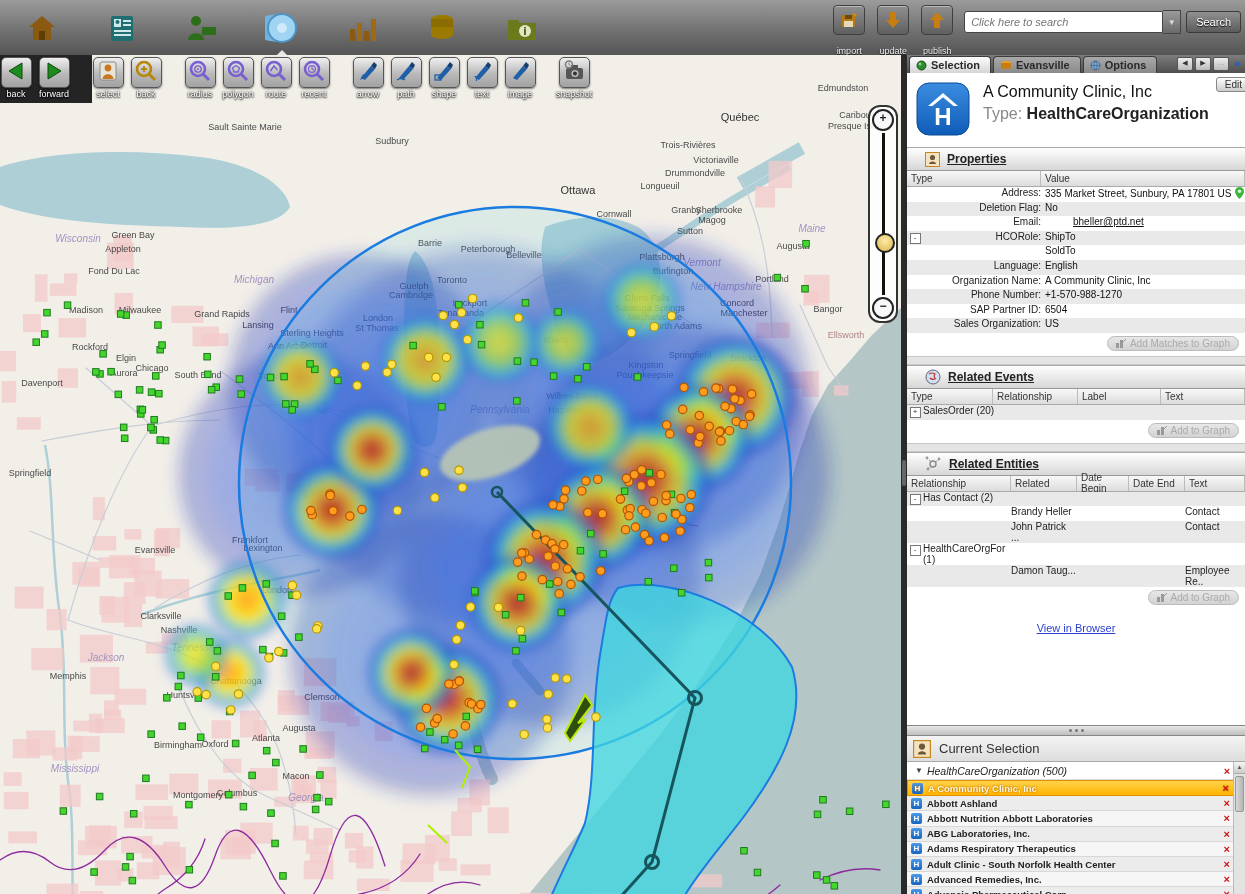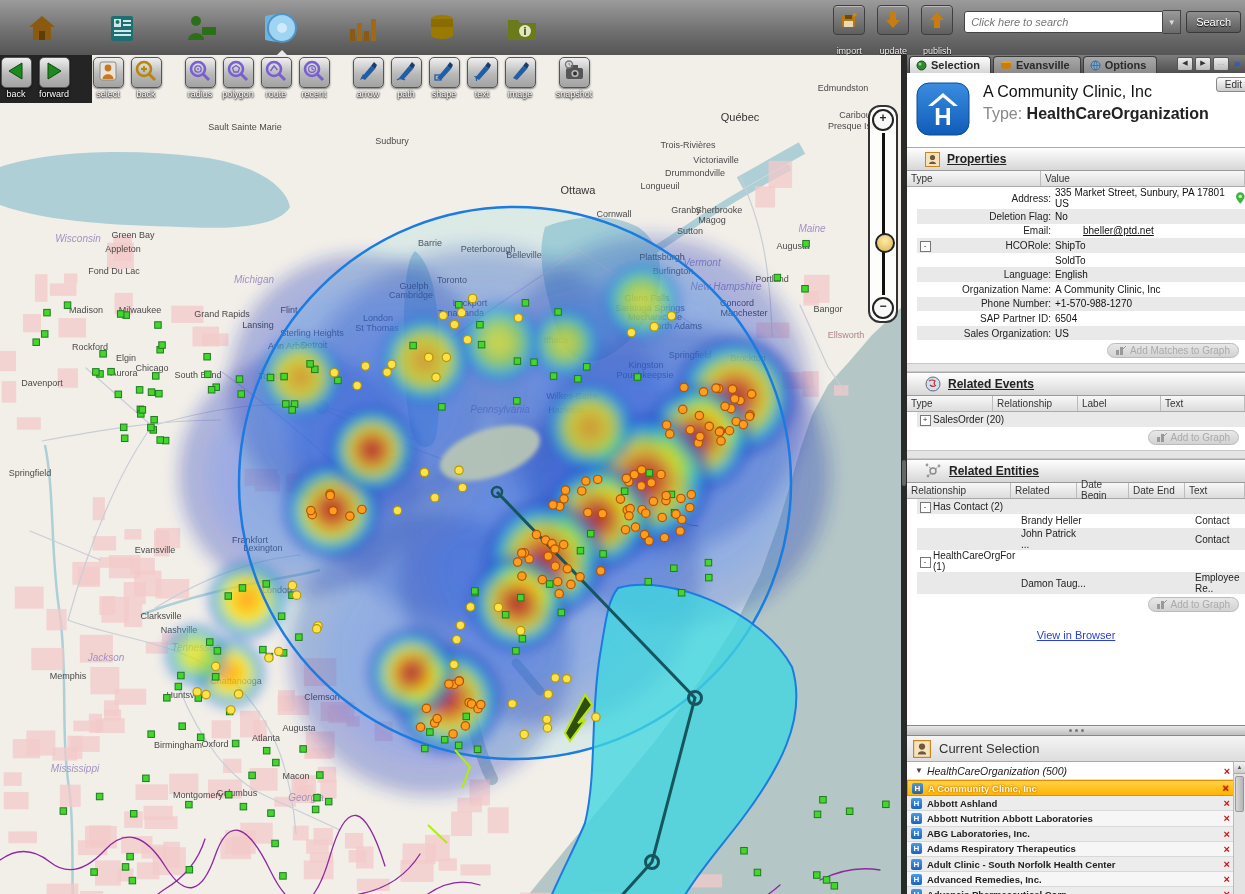--- a/index.html
+++ b/index.html
@@ -79,21 +79,21 @@
   .enttype b{color:#222;}
   .editbtn{position:absolute;top:4px;right:-6px;padding:1px 8px;font-size:10px;color:#333;
         background:linear-gradient(#fdfdfd,#ccc);border:1px solid #888;border-radius:3px;cursor:pointer;}
 
   .sechead{height:22px;background:linear-gradient(#fefefe,#d7d7d7);border-top:1px solid #aaa;border-bottom:1px solid #999;
         display:flex;align-items:center;gap:7px;padding-left:18px;flex:none;}
   .sechead .stitle{font-size:12px;font-weight:bold;text-decoration:underline;color:#222;}
   .thead{display:flex;height:15px;background:linear-gradient(#f8f8f8,#dcdcdc);border-bottom:1px solid #aaa;
         color:#333;align-items:center;flex:none;}
   .thead span{border-right:1px solid #bcbcbc;padding-left:4px;height:100%;display:flex;align-items:center;box-sizing:border-box;}
-  .trow{display:flex;min-height:14.6px;align-items:center;margin-left:10px;}
+  .trow{display:flex;min-height:14.6px;align-items:flex-start;}
   .trow.alt{background:#e9e9e9;}
   .pexp{width:16px;text-align:center;flex:none;}
   .expbox{display:inline-block;width:9px;height:9px;border:1px solid #777;background:#fff;
         font-size:8px;line-height:8px;text-align:center;color:#333;}
   .plabel{width:118px;text-align:right;padding-right:4px;flex:none;color:#222;}
   .pvalue{flex:1;display:flex;align-items:center;gap:4px;color:#111;}
   .pvalue.link{text-decoration:underline;padding-left:28px;}
   .btnrow{display:flex;justify-content:flex-end;padding:3px 6px 5px;background:#fff;flex:none;}
   .disbtn{display:flex;align-items:center;gap:4px;padding:1px 8px;font-size:10px;color:#aaa;
         background:linear-gradient(#e8e8e8,#d2d2d2);border:1px solid #bbb;border-radius:8px;}

